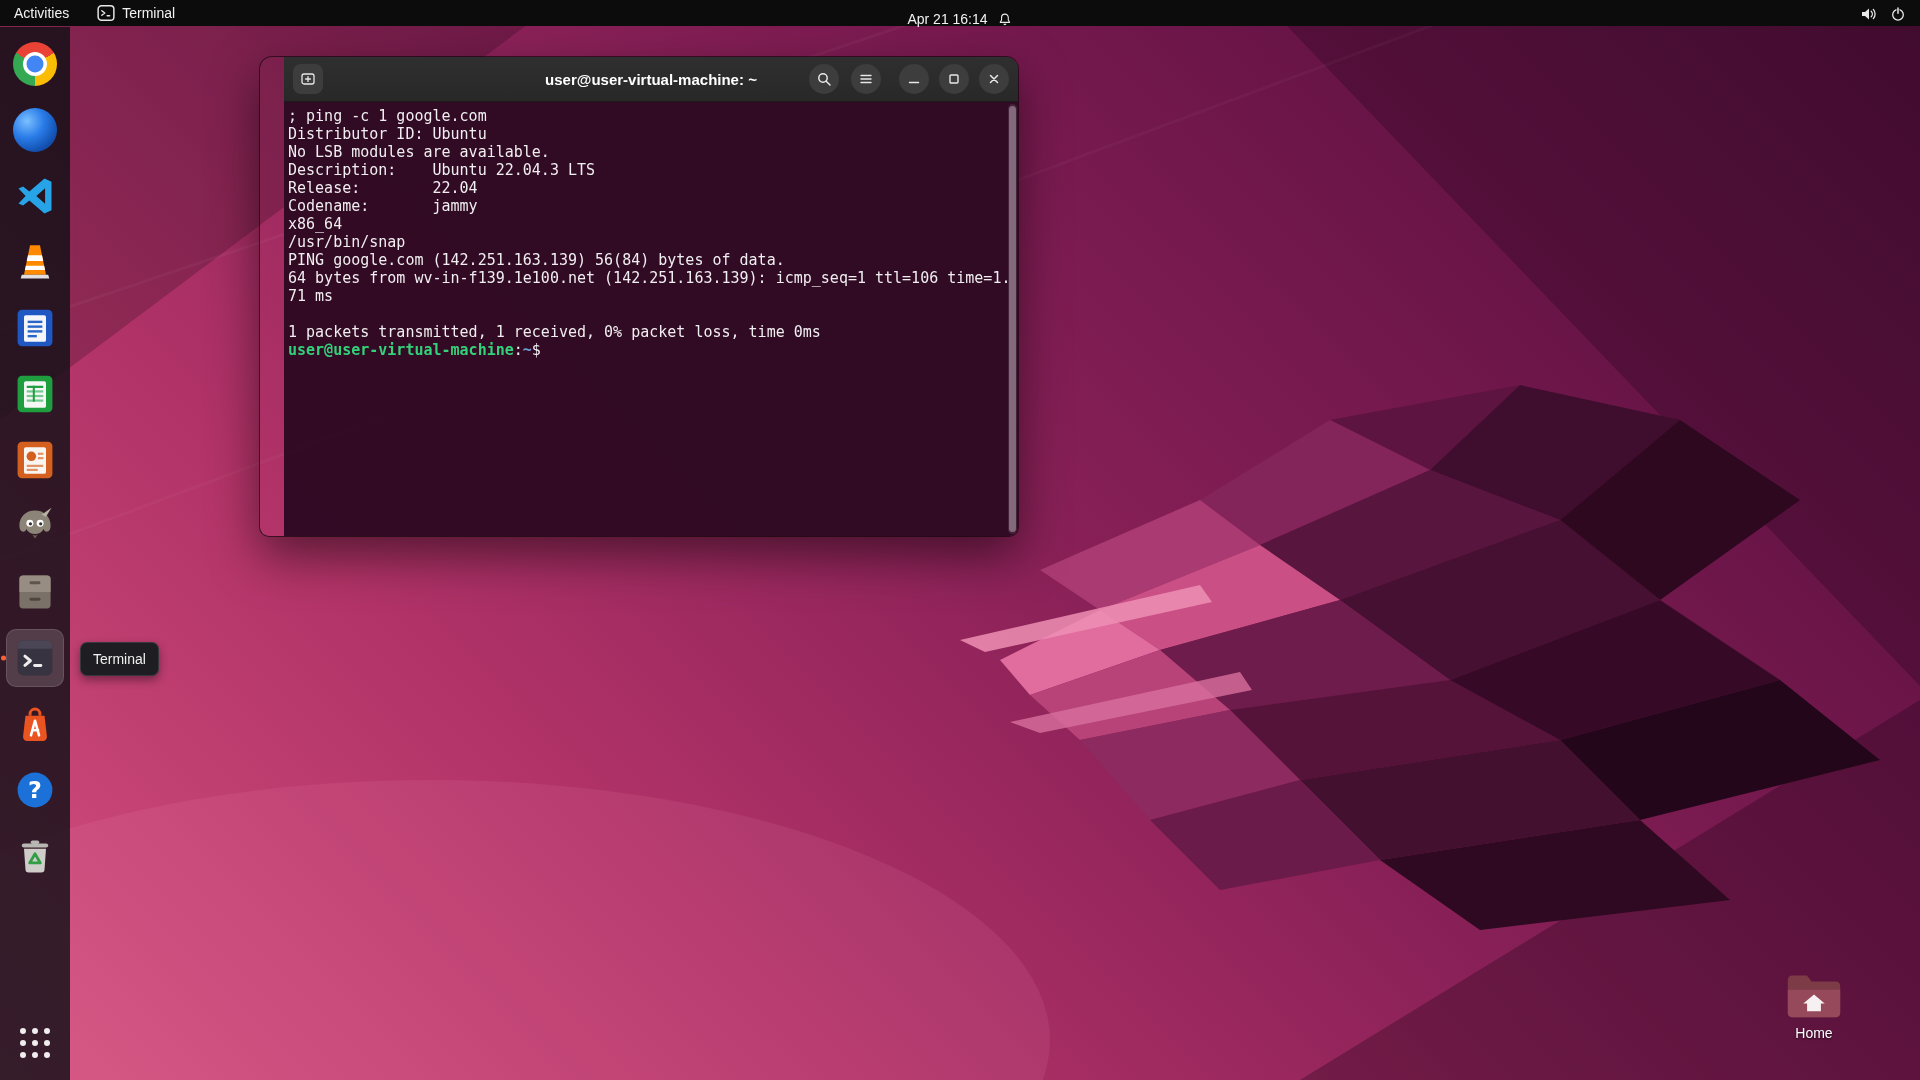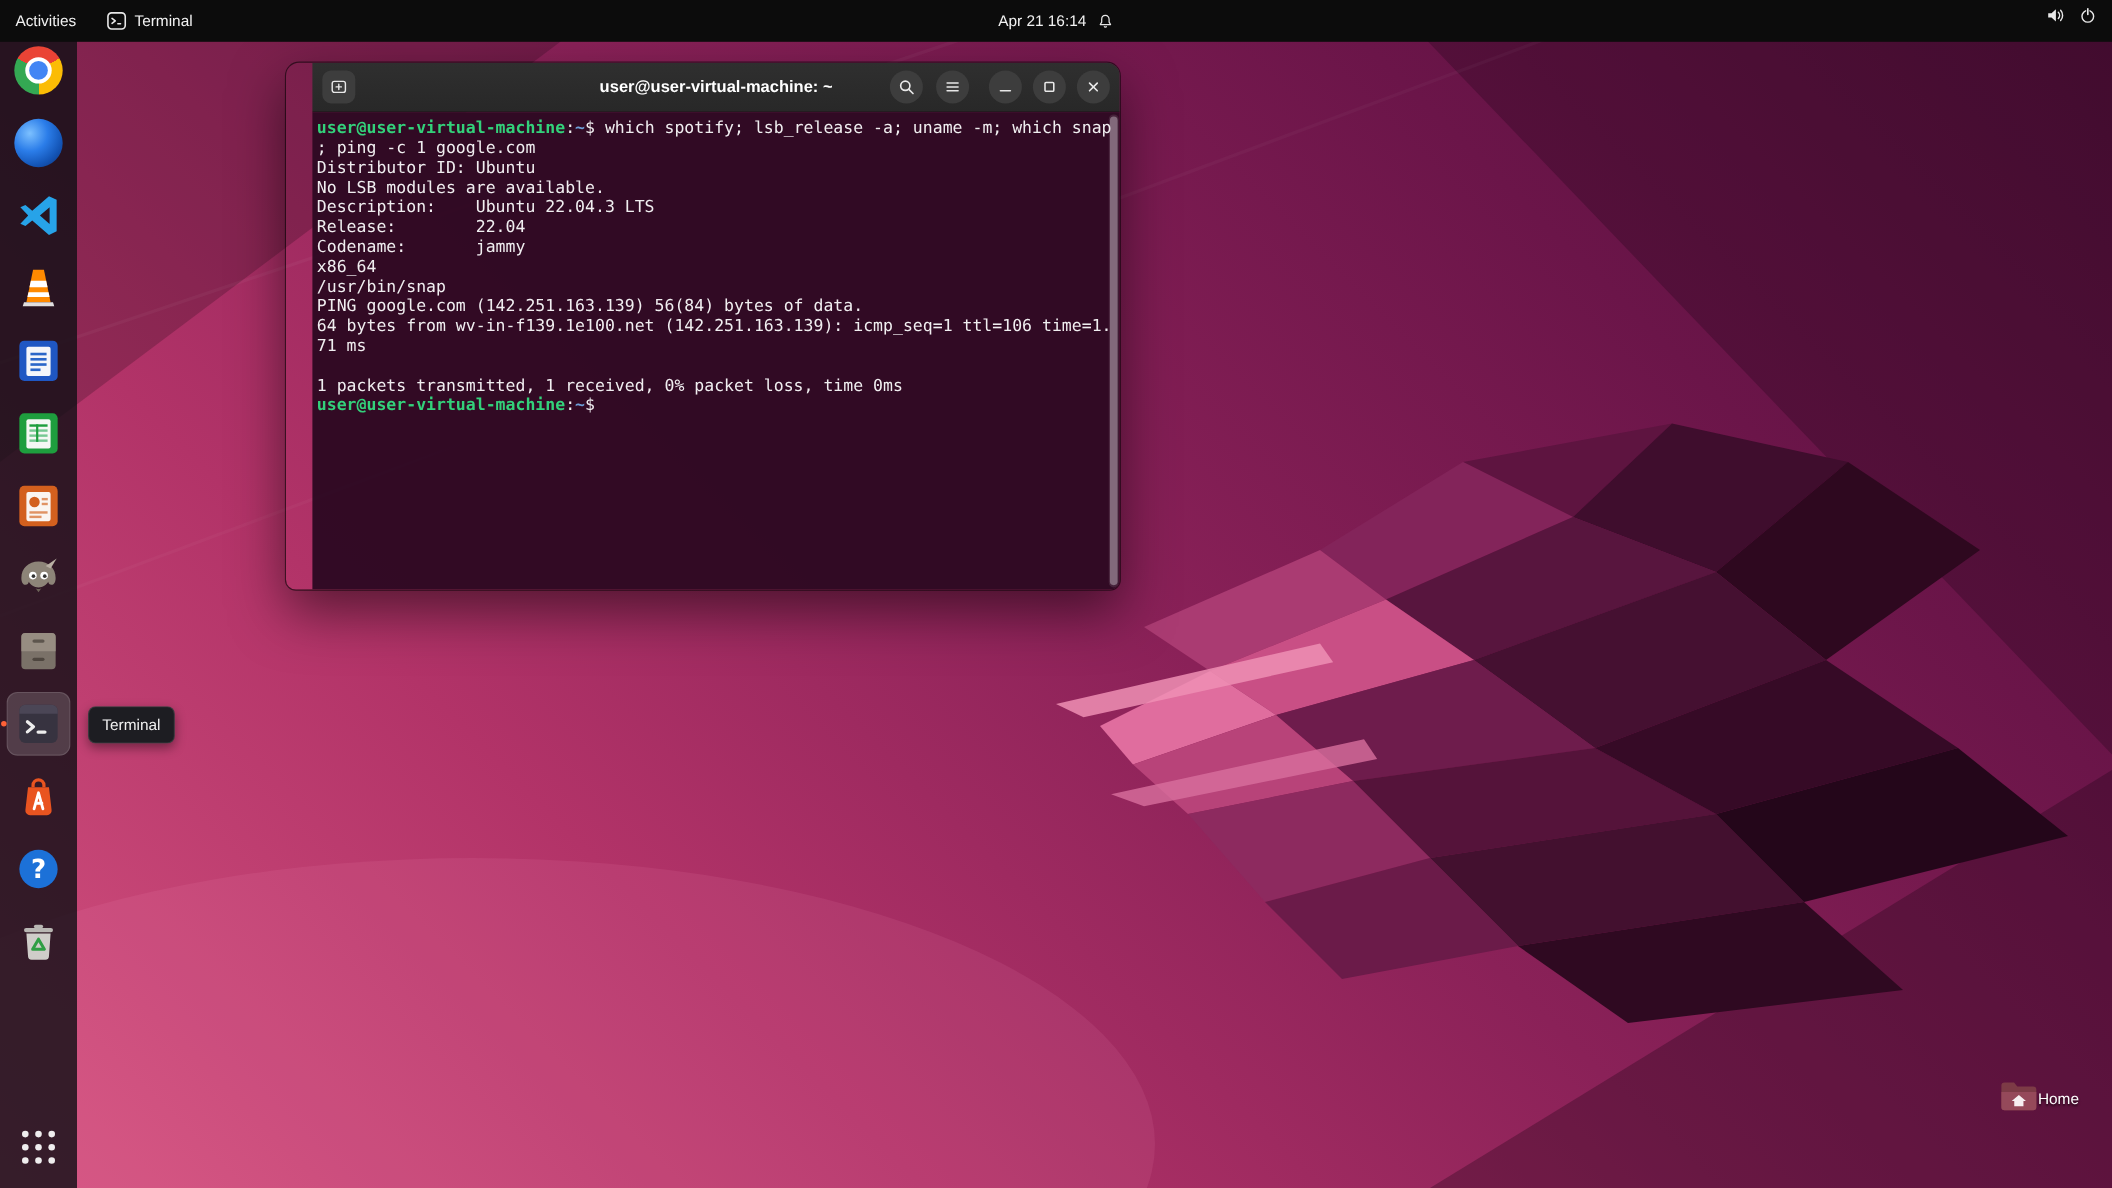--- a/index.html
+++ b/index.html
@@ -5,21 +5,21 @@
   html,body{margin:0;padding:0;width:1920px;height:1080px;overflow:hidden;
     font-family:"Liberation Sans","DejaVu Sans",sans-serif;background:#000;}
   .desktop{position:relative;width:1920px;height:1080px;overflow:hidden;}
 
   
   .wallpaper{position:absolute;inset:0;width:1920px;height:1080px;display:block;
     background:linear-gradient(225deg,#4f0f38 0%,#6b1549 24%,#8a2158 48%,#b23368 72%,#d4527f 100%);}
   .wallpaper svg{position:absolute;inset:0;}
 
   
-  .topbar{position:absolute;left:0;top:0;width:1920px;height:38px;background:#0c0c0c;
+  .topbar{position:absolute;left:0;top:0;width:1920px;height:26px;background:#0c0c0c;
     display:flex;align-items:center;color:#f2f2f2;font-size:14px;z-index:50;}
   .tb-left{display:flex;align-items:center;height:100%;}
   .tb-item{display:flex;align-items:center;gap:7px;height:100%;padding:0 14px;background:none;border:none;
     color:#f2f2f2;font-size:14px;font-family:inherit;cursor:default;}
   .tb-appico{width:18px;height:18px;display:inline-flex;}
   .tb-appico svg{width:18px;height:18px;}
   .tb-center{position:absolute;left:50%;top:0;transform:translateX(-50%);height:27px;
     display:flex;align-items:flex-end;gap:10px;padding:0 14px;}
   .tb-center .bell{width:15px;height:15px;display:inline-flex;}
   .tb-right{position:absolute;right:0;top:0;height:27px;display:flex;align-items:center;gap:12px;padding:0 14px;}
@@ -70,21 +70,21 @@
   .term-line{white-space:pre;height:18px;}
   .c-fg{color:#f0eef0;}
   .c-green{color:#33d17a;font-weight:bold;}
   .c-blue{color:#6d9fd8;font-weight:bold;}
   .term-scrollbar{position:absolute;top:2px;bottom:2px;right:1px;width:9px;border-radius:5px;
     background:rgba(255,255,255,0.10);}
   .term-scrollbar .handle{position:absolute;left:1px;right:1px;top:2px;bottom:2px;border-radius:4px;
     background:rgba(230,220,230,0.38);}
 
   
-  .home-item{position:absolute;left:1818px;top:972px;width:72px;display:flex;flex-direction:row;
+  .home-item{position:absolute;left:1778px;top:972px;width:72px;display:flex;flex-direction:column;
     align-items:center;z-index:20;text-align:center;}
   .home-item svg{width:58px;height:50px;}
   .home-label{margin-top:3px;color:#ffffff;font-size:14px;text-shadow:0 1px 2px rgba(0,0,0,0.7);}
 </style>
 </head>
 <body>
 
 <div class="desktop">
 
   <div class="wallpaper">
@@ -310,21 +310,20 @@
         </button>
         <button class="tb-btn gap10">
           <svg viewBox="0 0 16 16">
               <path d="M4.5 4.5l7 7M11.5 4.5l-7 7" stroke="#e8e8e8" stroke-width="1.5" stroke-linecap="round"></path>
             </svg>
         </button>
       </div>
     </div>
     <div class="term-body">
       <div class="term-lines" id="term-lines">
-          <div class="term-line"><span class="c-green">user@user-virtual-machine</span><span class="c-fg">:</span><span class="c-blue">~</span><span class="c-fg">$ which spotify; lsb_release -a; uname -m; which snap</span></div>
           <div class="term-line"><span class="c-fg">; ping -c 1 google.com</span></div>
           <div class="term-line"><span class="c-fg">Distributor ID: Ubuntu</span></div>
           <div class="term-line"><span class="c-fg">No LSB modules are available.</span></div>
           <div class="term-line"><span class="c-fg">Description:    Ubuntu 22.04.3 LTS</span></div>
           <div class="term-line"><span class="c-fg">Release:        22.04</span></div>
           <div class="term-line"><span class="c-fg">Codename:       jammy</span></div>
           <div class="term-line"><span class="c-fg">x86_64</span></div>
           <div class="term-line"><span class="c-fg">/usr/bin/snap</span></div>
           <div class="term-line"><span class="c-fg">PING google.com (142.251.163.139) 56(84) bytes of data.</span></div>
           <div class="term-line"><span class="c-fg">64 bytes from wv-in-f139.1e100.net (142.251.163.139): icmp_seq=1 ttl=106 time=1.</span></div>

